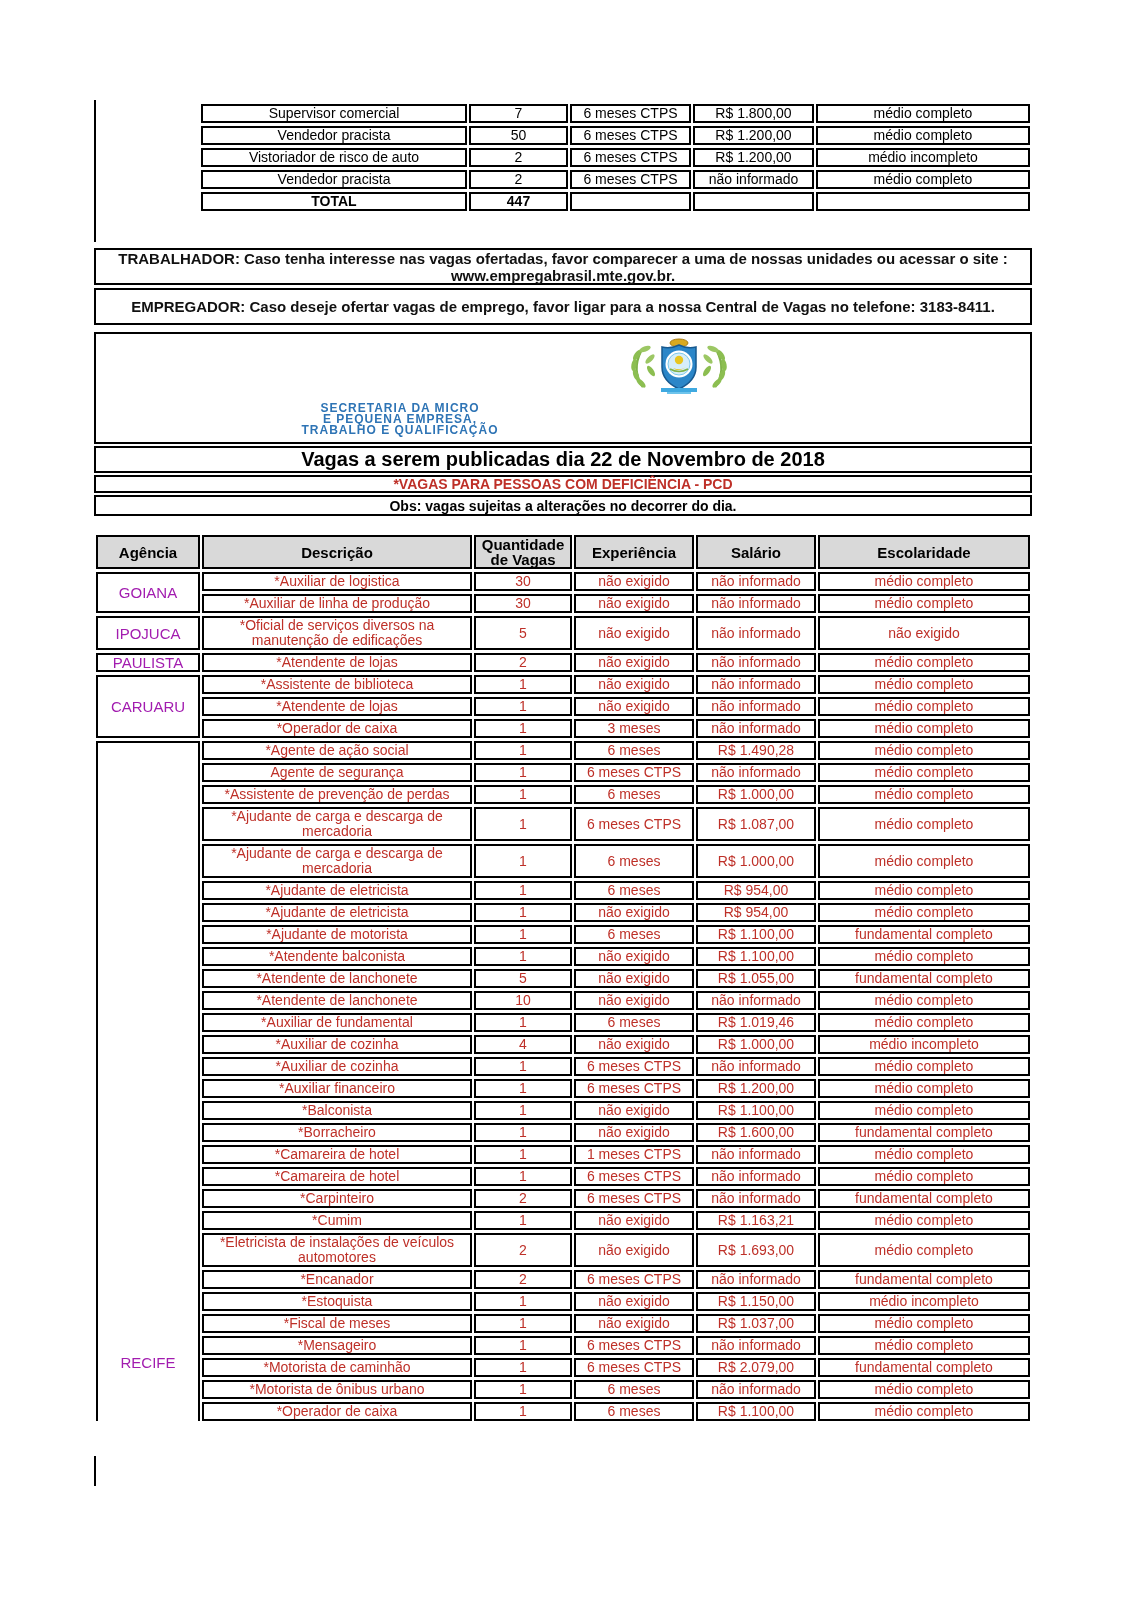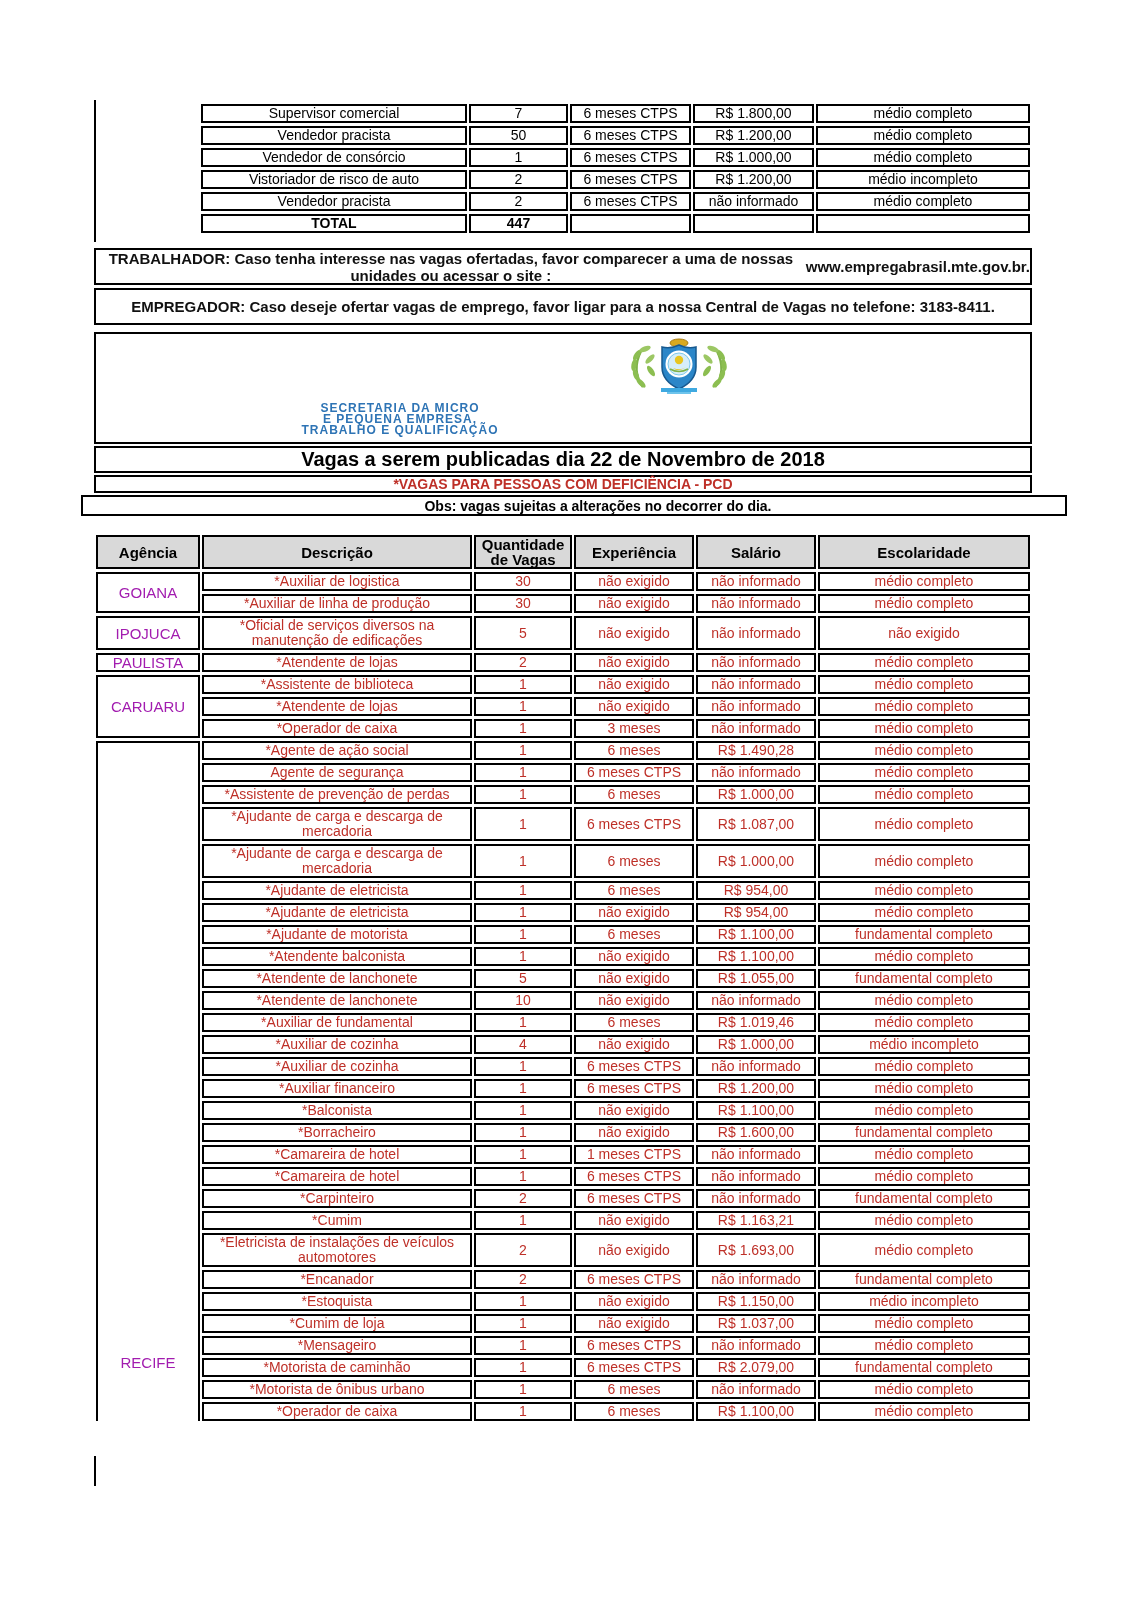--- a/index.html
+++ b/index.html
@@ -1,19 +1,19 @@
 <!DOCTYPE html>
 <html><head>
 <meta charset="utf-8">
 <style>
   html,body{margin:0;padding:0;background:#fff;}
   body{width:1131px;height:1600px;position:relative;overflow:hidden;
        font-family:"Liberation Sans", sans-serif;color:#000;}
   .box{position:absolute;border:2px solid #000;background:#fff;
-       display:flex;flex-direction:row;align-items:center;justify-content:center;
+       display:flex;flex-direction:column;align-items:center;justify-content:center;
        text-align:center;}
   
   table{border-collapse:separate;table-layout:fixed;}
   td,th{box-sizing:border-box;border:2px solid #000;text-align:center;vertical-align:middle;
         padding:0 2px;overflow:hidden;}
   #top-table{position:absolute;left:199px;top:101px;border-spacing:2px 3px;}
   #top-table td{height:17px;font-size:14px;line-height:15px;color:#000000;}
   #top-table tr.total-row td{font-weight:bold;color:#000;margin-left:20px;}
   #main-table{position:absolute;left:94px;top:532px;border-spacing:2px 3px;}
   #main-table th{height:30px;background:var(--header_bg,#D9D9D9);
@@ -62,27 +62,20 @@
         <td>médio completo</td>
       </tr>
       <tr>
         <td>Vendedor pracista</td>
         <td>50</td>
         <td>6 meses CTPS</td>
         <td>R$ 1.200,00</td>
         <td>médio completo</td>
       </tr>
       <tr>
-        <td>Vendedor de consórcio</td>
-        <td>1</td>
-        <td>6 meses CTPS</td>
-        <td>R$ 1.000,00</td>
-        <td>médio completo</td>
-      </tr>
-      <tr>
         <td>Vistoriador de risco de auto</td>
         <td>2</td>
         <td>6 meses CTPS</td>
         <td>R$ 1.200,00</td>
         <td>médio incompleto</td>
       </tr>
       <tr>
         <td>Vendedor pracista</td>
         <td>2</td>
         <td>6 meses CTPS</td>
@@ -146,21 +139,21 @@
     <div>TRABALHO E QUALIFICAÇÃO</div>
   </div>
 </div>
 
 <div class="box" id="title-box" style="left:94px;top:446px;width:934px;height:23px;">
   <div>Vagas a serem publicadas dia 22 de Novembro de 2018</div>
 </div>
 <div class="box" id="pcd-box" style="left:94px;top:475px;width:934px;height:14px;">
   <div>*VAGAS PARA PESSOAS COM DEFICIÊNCIA - PCD</div>
 </div>
-<div class="box" id="obs-box" style="left:81px;top:495px;width:934px;height:17px;padding-left:48px;">
+<div class="box" id="obs-box" style="left:94px;top:495px;width:934px;height:17px;">
   <div>Obs: vagas sujeitas a alterações no decorrer do dia.</div>
 </div>
 
 <table id="main-table">
   <colgroup>
       <col style="width:104px">
       <col style="width:270px">
       <col style="width:98px">
       <col style="width:120px">
       <col style="width:120px">
@@ -395,21 +388,21 @@
         <td>fundamental completo</td>
       </tr>
       <tr>
         <td>*Estoquista</td>
         <td>1</td>
         <td>não exigido</td>
         <td>R$ 1.150,00</td>
         <td>médio incompleto</td>
       </tr>
       <tr>
-        <td>*Cumim de loja</td>
+        <td>*Fiscal de meses</td>
         <td>1</td>
         <td>não exigido</td>
         <td>R$ 1.037,00</td>
         <td>médio completo</td>
       </tr>
       <tr>
         <td>*Mensageiro</td>
         <td>1</td>
         <td>6 meses CTPS</td>
         <td>não informado</td>

